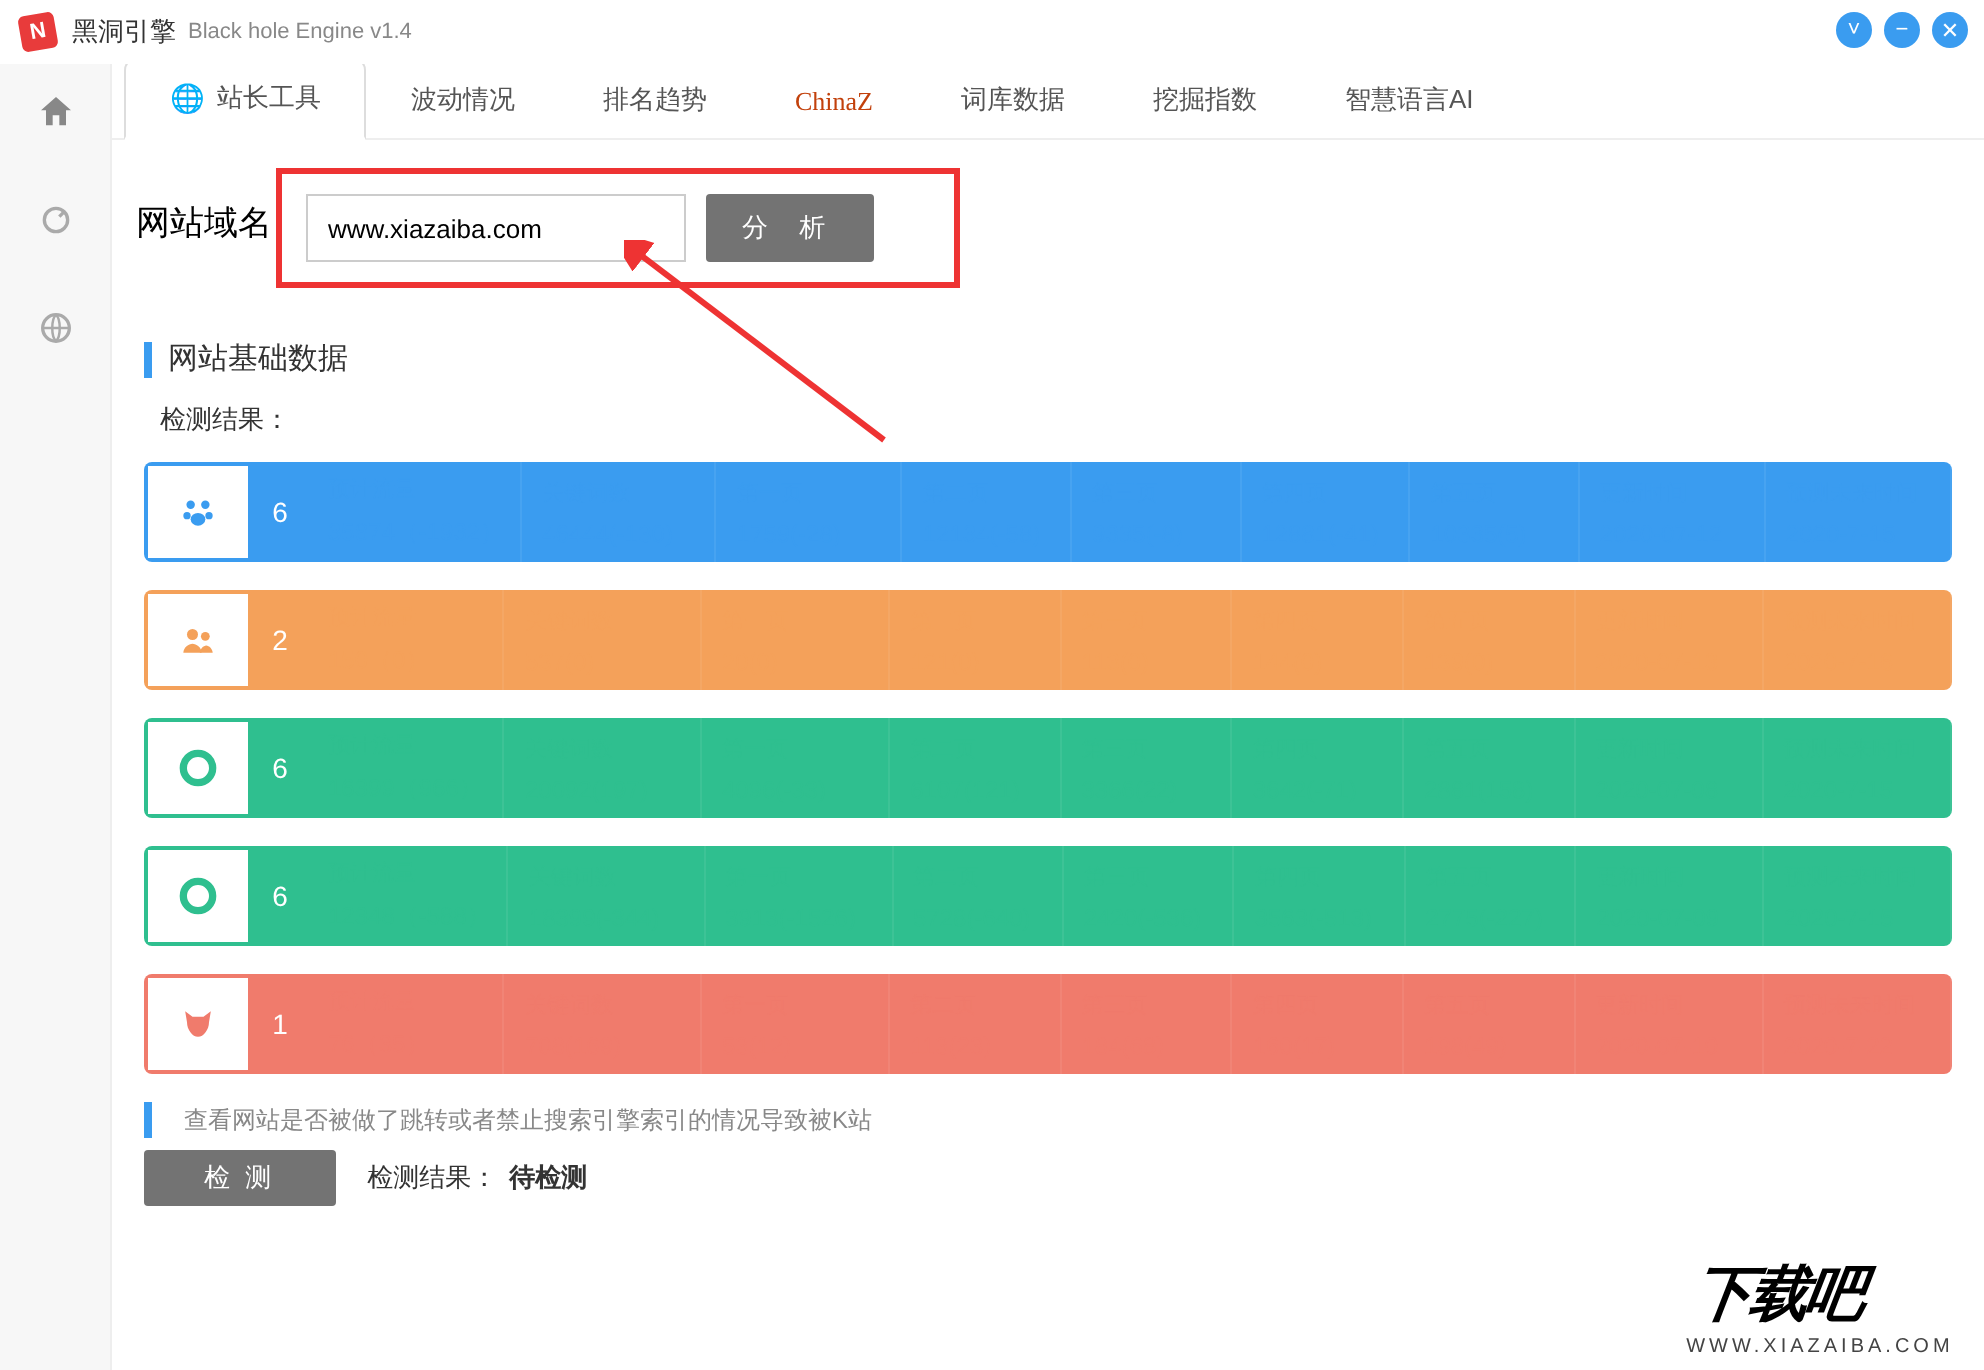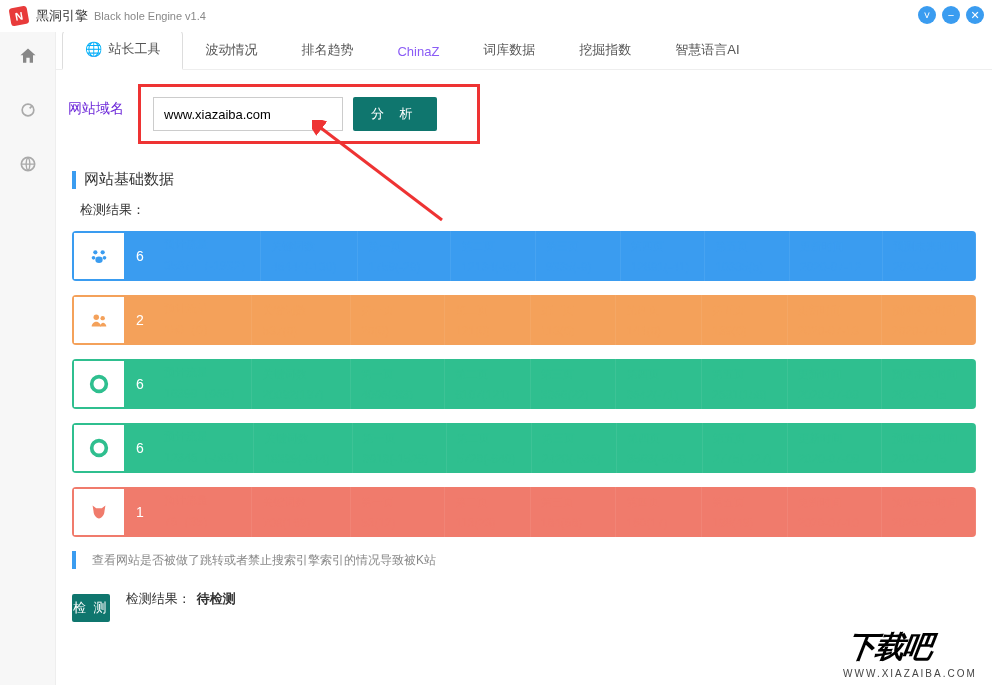--- a/index.html
+++ b/index.html
@@ -13,28 +13,28 @@
   .win-btn { width:18px; height:18px; border-radius:50%; background:#3a9cf0; color:#fff; display:flex; align-items:center; justify-content:center; font-size:11px; cursor:pointer; }
   .body-row { display:flex; height: calc(100% - 32px); }
   .left-rail { width:56px; background:#f7f7f7; display:flex; flex-direction:column; align-items:center; padding-top:8px; gap:22px; border-right:1px solid #eee;}
   .rail-btn { width:32px; height:32px; display:flex; align-items:center; justify-content:center; color:#aaa; font-size:18px; cursor:pointer; border-radius:6px;}
   .rail-btn.active { color:#888; }
   .main { flex:1; display:flex; flex-direction:column; overflow:hidden; }
   .tabs { height:38px; display:flex; align-items:flex-end; border-bottom:1px solid #eee; padding-left:6px; gap:0;}
   .tab { padding:10px 22px 10px 22px; font-size:13px; color:#555; cursor:pointer; position:relative; }
   .tab.active { border:1px solid #ddd; border-bottom:2px solid #fff; border-radius:6px 6px 0 0; background:#fff; margin-bottom:-1px; display:flex; align-items:center; gap:6px;}
   .tab .ticon { font-size:14px; color:#666; }
-  .tab.special { color:#8b5cf6; }
+  .tab.special { color:#c2410c;font-family:Liberation Serif, serif; }
   .content { padding:14px 16px 10px 16px; overflow:auto; flex:1; }
   .domain-row { display:flex; align-items:center; gap:10px; border:3px solid #e33; padding:10px 12px; width:342px; margin-left:0; position:relative; }
-  .domain-label-out { position:absolute; left:-70px; top:16px; font-size:14px; color:#6d28d9; }
+  .domain-label-out { position:absolute; left:-70px; top:16px; font-size:17px; color:#000000; }
   .domain-wrap { position:relative; margin-left:66px; }
   .input { height:34px; width:190px; border:1px solid #ccc; padding:0 10px; font-size:13px; outline:none; }
-  .btn { height:34px; padding:0 18px; background:#0f766e; color:#fff; border:none; font-size:13px; letter-spacing:6px; cursor:pointer; border-radius:2px; }
-  .btn.sm { height:28px; padding:0 1px; letter-spacing:2px;margin-top:19px; }
+  .btn { height:34px; padding:0 18px; background:#737373; color:#fff; border:none; font-size:13px; letter-spacing:6px; cursor:pointer; border-radius:2px; }
+  .btn.sm { height:28px; padding:0 30px; letter-spacing:2px; }
   .section-title { margin-top:26px; display:flex; align-items:center; gap:8px; font-size:15px; color:#333;}
   .bar { width:4px; height:18px; background:#3a9cf0; }
   .subtext { margin:12px 0 12px 8px; font-size:13px; color:#333; }
   .card { display:flex; margin:6px 0 14px 0; border-radius:4px; overflow:hidden; font-size:12px; color:#fff; }
   .badge-box { width:54px; background:#fff; border:2px solid; display:flex; align-items:center; justify-content:center; }
   .badge-num { width:28px; background:currentColor; color:#fff; display:flex; align-items:center; justify-content:center; font-size:14px; }
   .row-body { flex:1; display:grid; grid-template-columns: 1.15fr 1.15fr 1.1fr 1fr 1fr 1fr 1fr 1.1fr 1.1fr; }
   .cell { padding:6px 8px 6px 10px; display:flex; flex-direction:column; justify-content:center; gap:6px; }
   .hdr { font-size:11px; opacity:.95; white-space:nowrap; }
   .val { font-size:12px; white-space:nowrap; }

